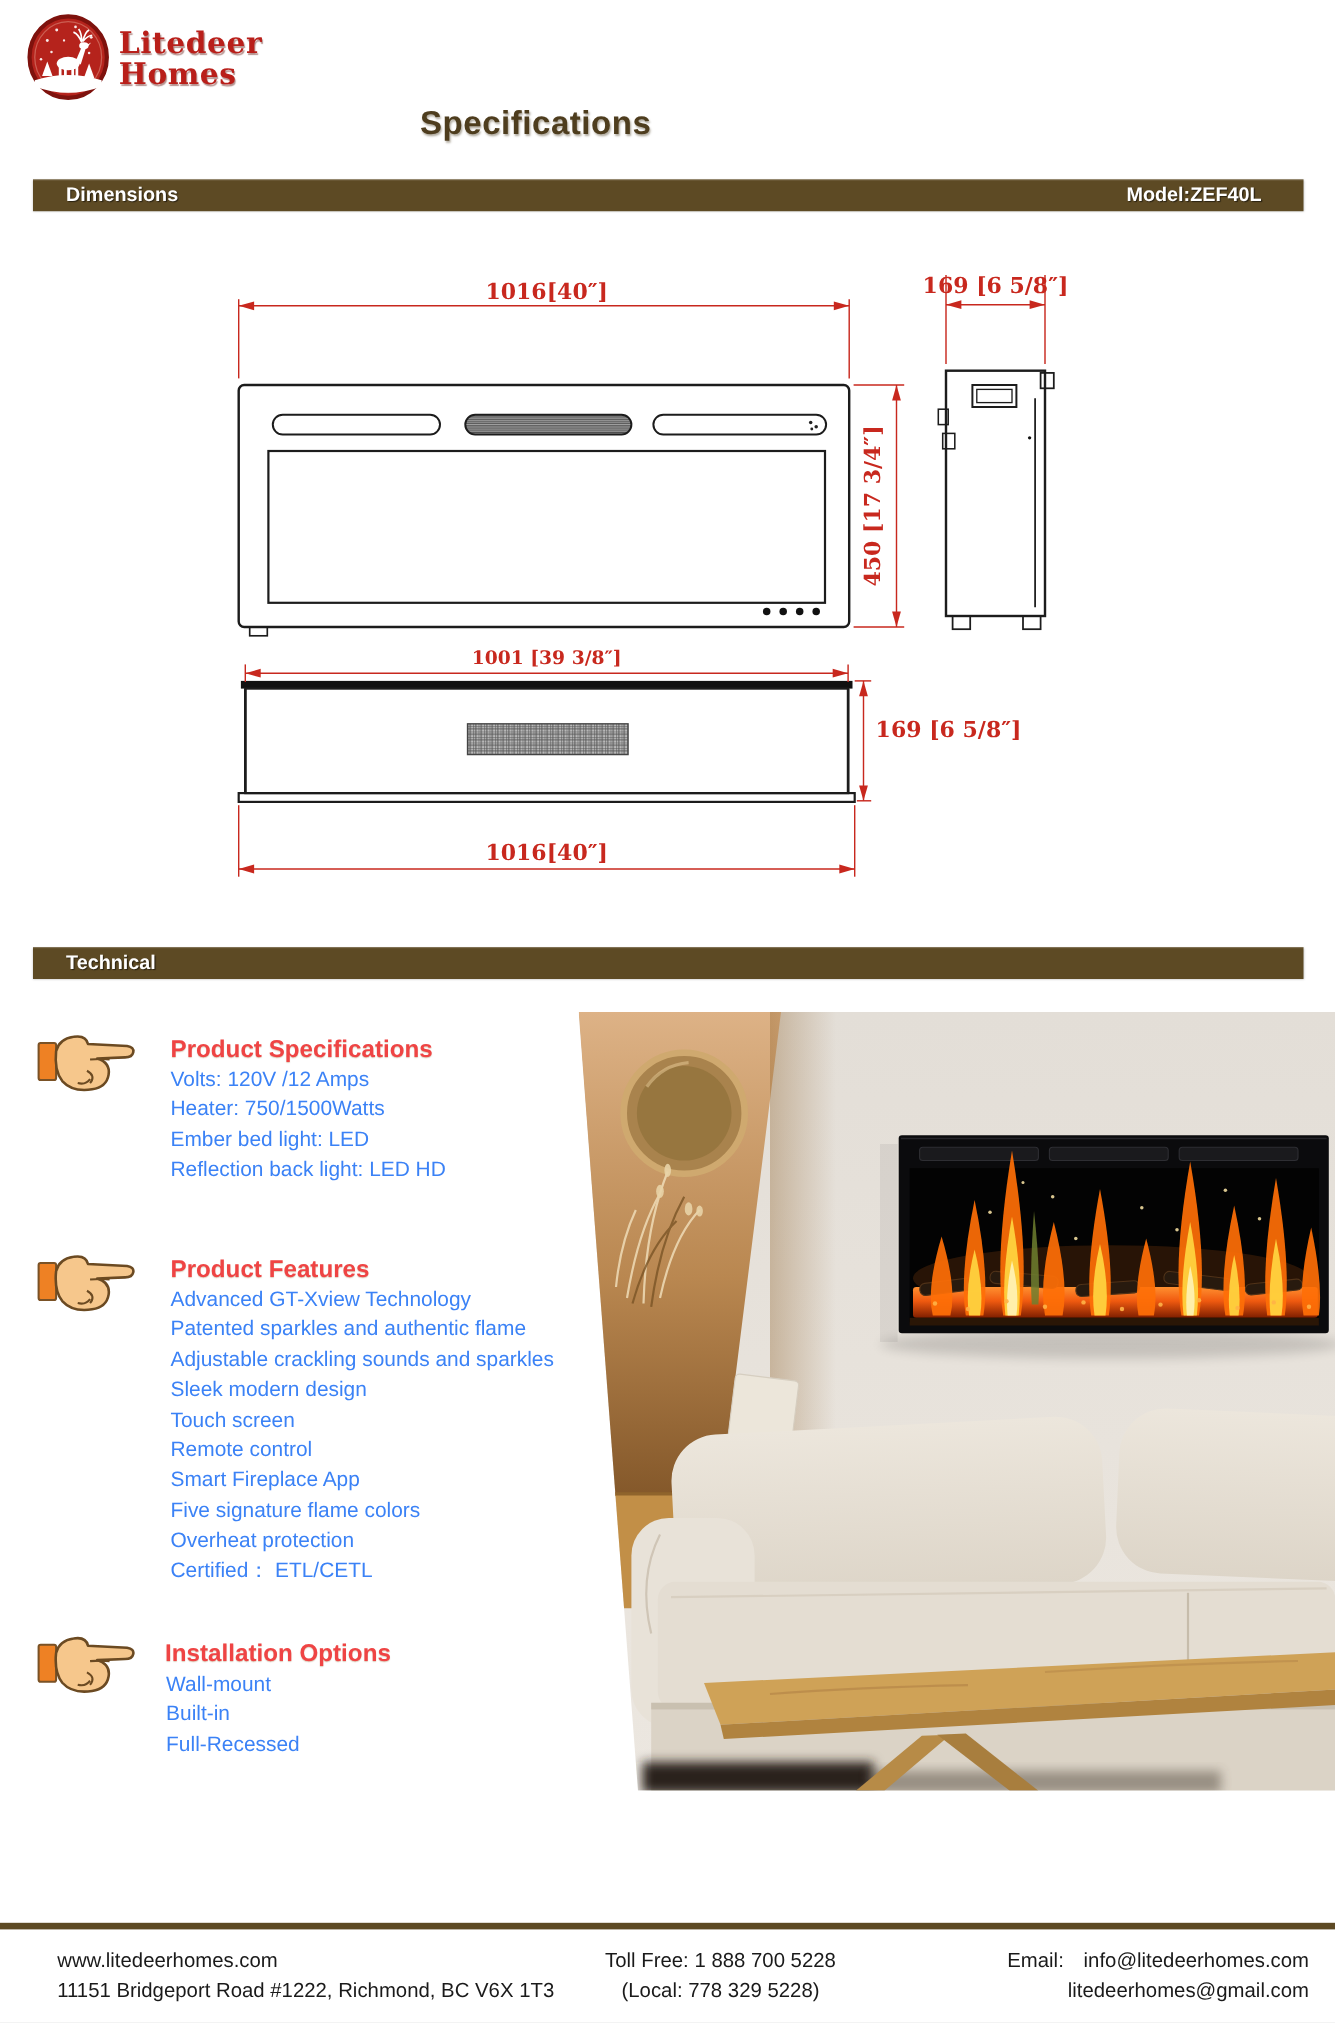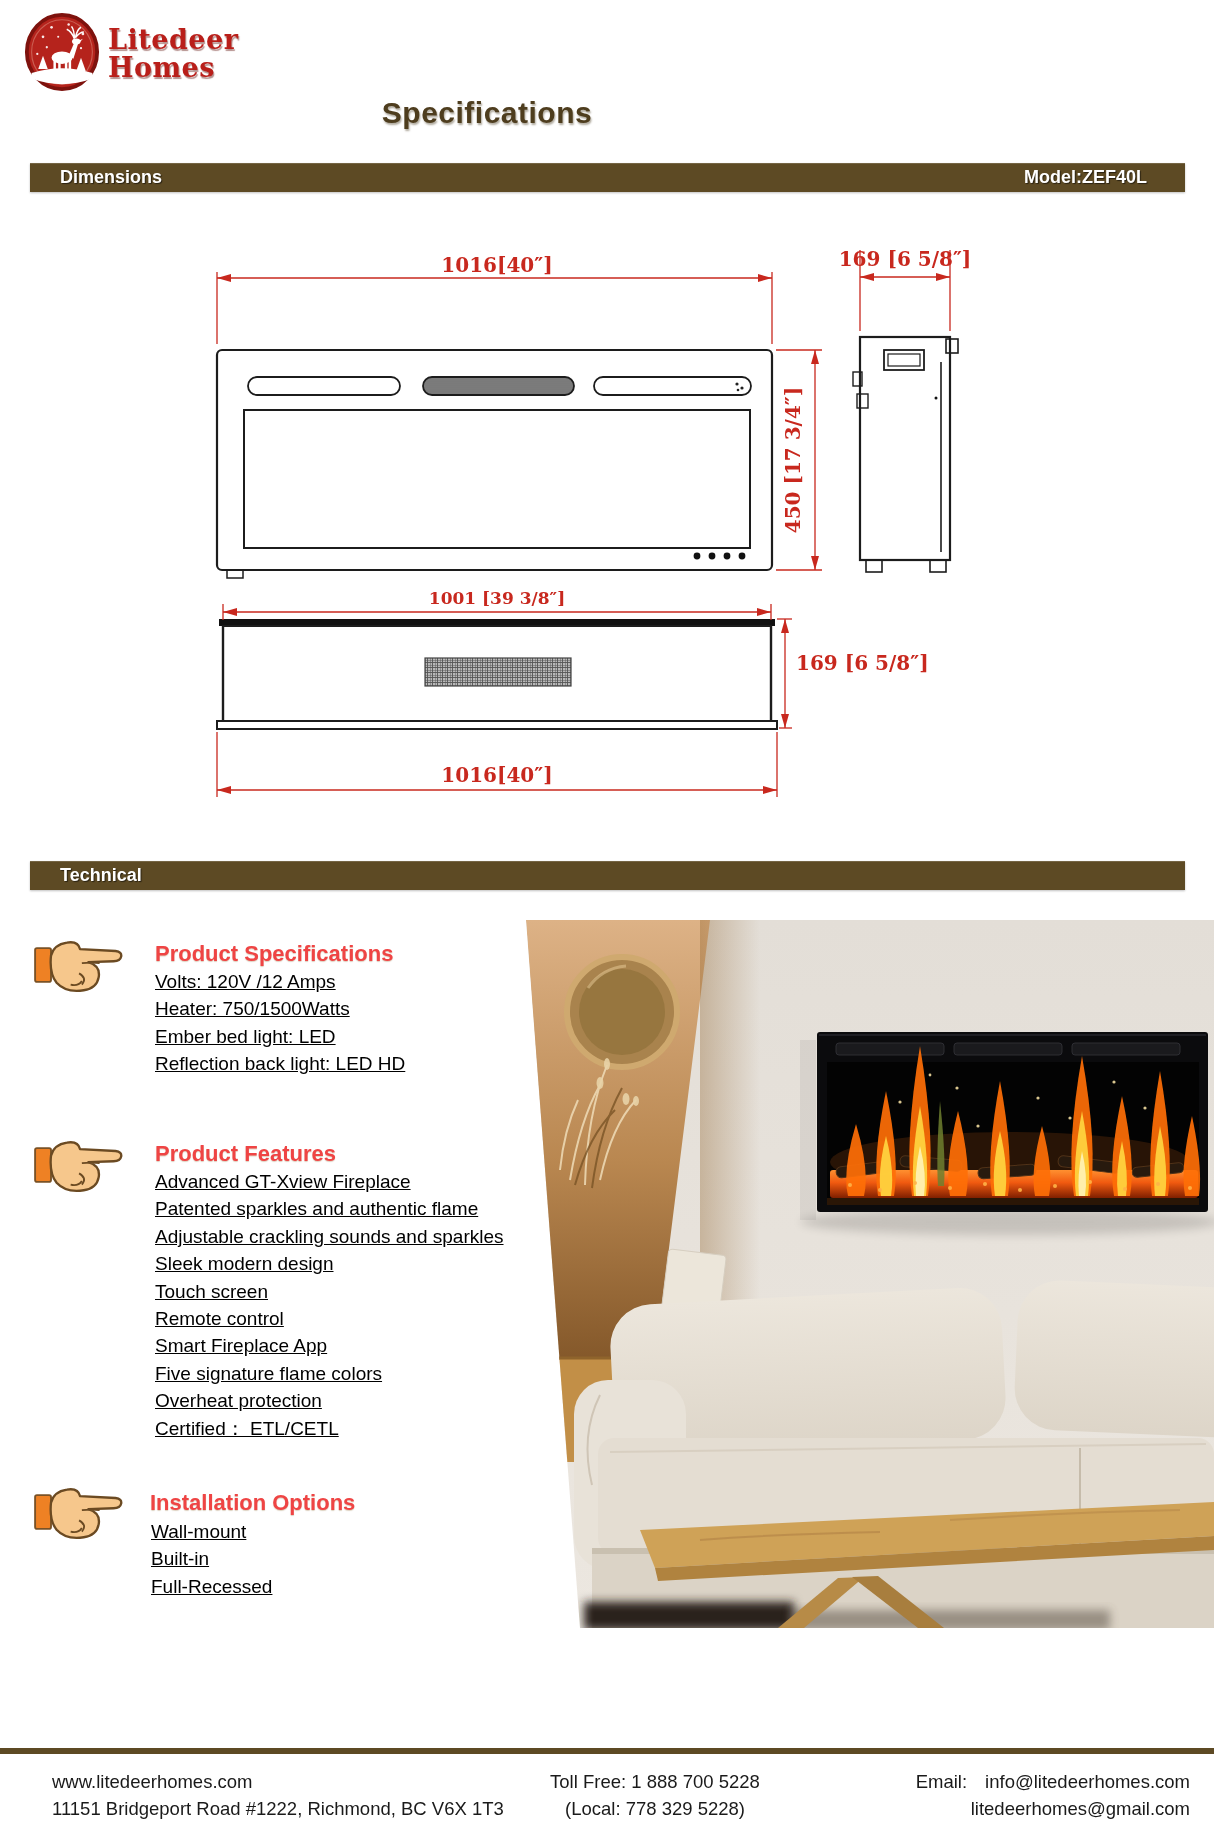--- a/index.html
+++ b/index.html
@@ -21,21 +21,21 @@
        display:flex;align-items:center;justify-content:space-between;
        box-shadow:inset 0 1px 0 rgba(255,255,255,.15), 0 1px 2px rgba(0,0,0,.25);}
   .bar .bar-label{color:#fff;font-weight:bold;font-size:18px;padding-left:30px;
        text-shadow:1px 1px 1px rgba(0,0,0,.55);}
   .bar .bar-right{color:#fff;font-weight:bold;font-size:18px;padding-right:38px;
        text-shadow:1px 1px 1px rgba(0,0,0,.55);}
 
   
   .sec-heading{position:absolute;font-size:22px;font-weight:bold;color:#ef4444;
                text-shadow:0 1px 1px rgba(120,70,0,.25);}
-  .sec-lines{position:absolute;font-size:19px;line-height:27.4px;color:#000000;text-decoration:underline;}
+  .sec-lines{position:absolute;font-size:19px;line-height:27.4px;color:#3b82f6;}
   .hand{position:absolute;width:94px;height:58px;}
 
   
   .footer-rule{position:absolute;left:0;top:1748px;width:1214px;height:6px;background:#5d4a24;}
   .foot{position:absolute;top:1768px;font-size:18.5px;line-height:27px;color:#1a1a1a;}
   .foot-left{left:52px;text-align:left;}
   .foot-center{left:490px;width:330px;text-align:center;}
   .foot-right{right:24px;text-align:right;}
   .email-label{margin-right:18px;}
 
@@ -215,21 +215,21 @@
     <div>Heater: 750/1500Watts</div>
     <div>Ember bed light: LED</div>
     <div>Reflection back light: LED HD</div>
   </div>
 
   <svg class="hand" style="left:33px;top:1136px;">
       <use href="#hand"></use>
     </svg>
   <div class="sec-heading" style="left:155px;top:1141px;">Product Features</div>
   <div class="sec-lines" style="left:155px;top:1168px;">
-    <div>Advanced GT-Xview Fireplace</div>
+    <div>Advanced GT-Xview Technology</div>
     <div>Patented sparkles and authentic flame</div>
     <div>Adjustable crackling sounds and sparkles</div>
     <div>Sleek modern design</div>
     <div>Touch screen</div>
     <div>Remote control</div>
     <div>Smart  Fireplace App</div>
     <div>Five signature flame colors</div>
     <div>Overheat protection</div>
     <div>Certified： ETL/CETL</div>
   </div>

